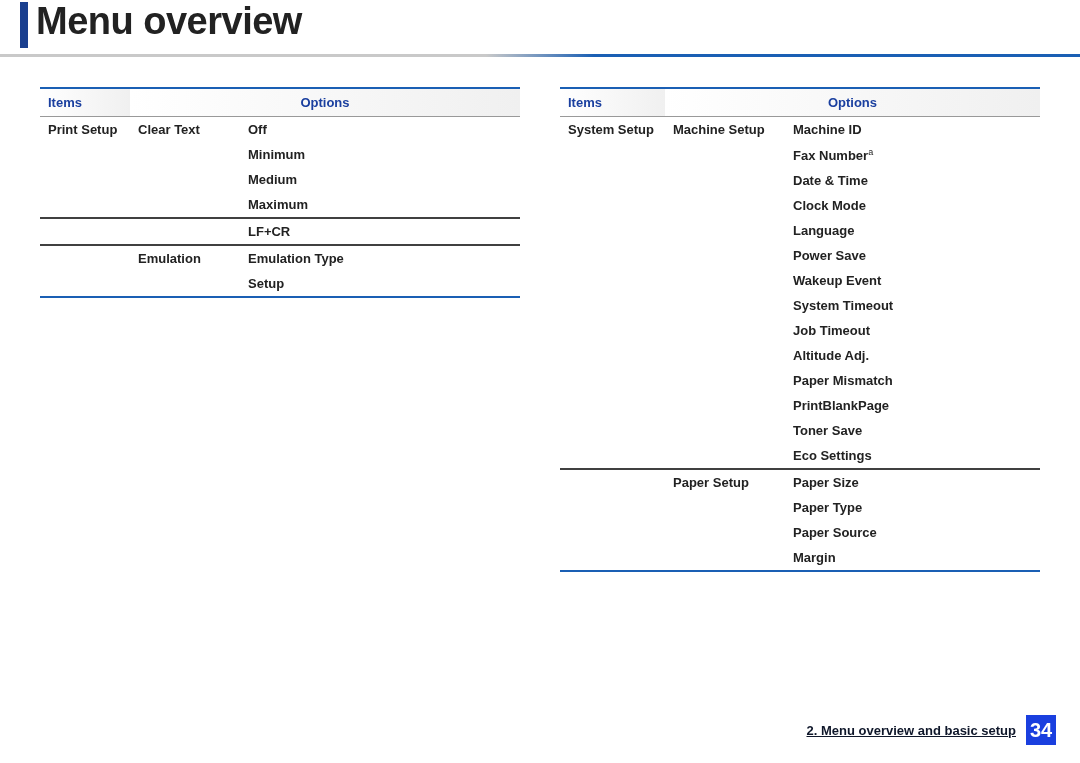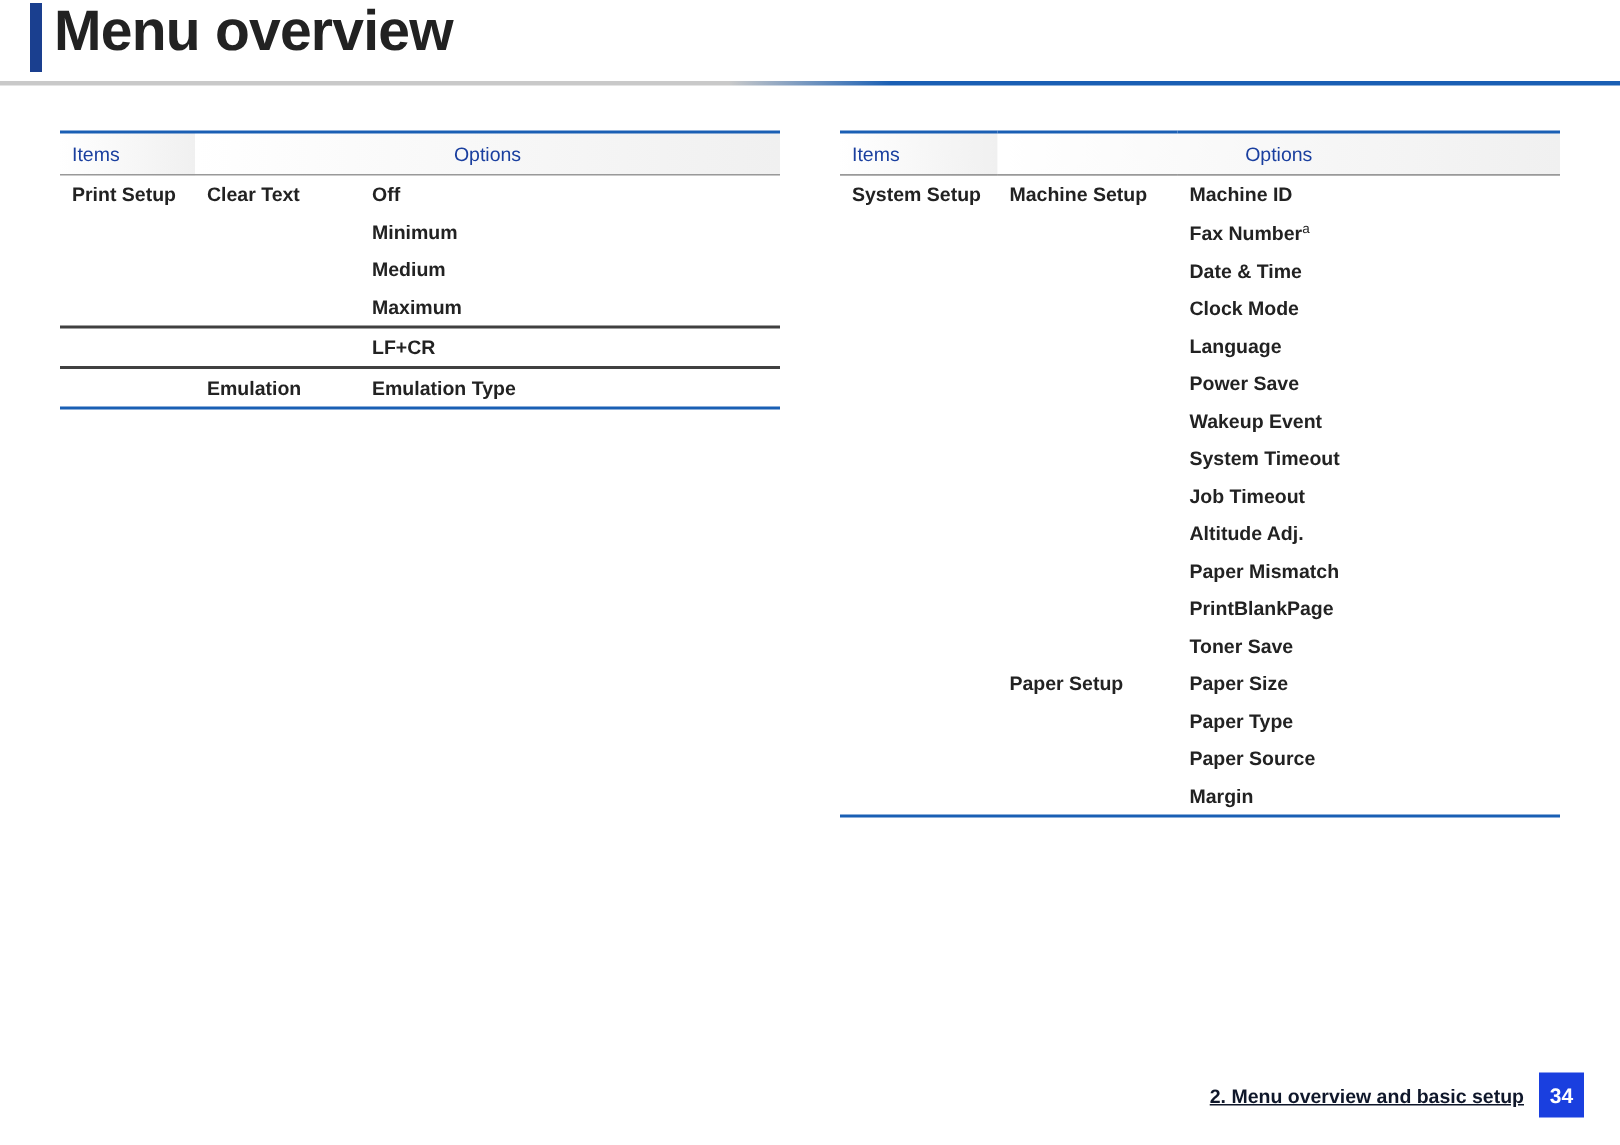--- a/index.html
+++ b/index.html
@@ -43,21 +43,21 @@
   .col {
     flex: 1;
   }
   table {
     width: 100%;
     border-collapse: collapse;
     font-size: 13px;
   }
   thead th {
     color: #1a3f9f;
-    font-weight: normal;
+    font-weight: bold;
     text-align: left;
     padding: 6px 8px;
     background: linear-gradient(to right, #fff, #f0f0f0);
     border-top: 2px solid #1a5fb4;
     border-bottom: 1px solid #999;
   }
   thead th.options-h {
     text-align: center;
   }
   td {
@@ -81,21 +81,21 @@
   .footer-text {
     color: #0f172a;
     font-weight: bold;
     font-size: 13px;
     text-decoration: underline;
   }
   .page-badge {
     background: #1a3fdf;
     color: #fff;
     font-weight: bold;
-    font-size: 14px;
+    font-size: 20px;
     width: 30px;
     height: 30px;
     display: flex;
     align-items: center;
     justify-content: center;
   }
 </style>
 </head>
 <body>
 
@@ -139,20 +139,25 @@
           <tr class="sep">
             <td></td>
             <td style="width: 110px;"></td>
             <td>LF+CR</td>
           </tr>
           <tr>
             <td></td>
             <td style="width: 110px;">Emulation</td>
             <td>Emulation Type</td>
           </tr>
+          <tr>
+            <td></td>
+            <td style="width: 110px;"></td>
+            <td>Setup</td>
+          </tr>
         </tbody>
     </table>
     <div class="table-bottom"></div>
   </div>
 
   <div class="col">
     <table>
       <thead>
         <tr>
           <th style="width:105px">Items</th>
@@ -218,20 +223,25 @@
           <tr>
             <td></td>
             <td style="width: 120px;"></td>
             <td>PrintBlankPage</td>
           </tr>
           <tr>
             <td></td>
             <td style="width: 120px;"></td>
             <td>Toner Save</td>
           </tr>
+          <tr class="sep">
+            <td></td>
+            <td style="width: 120px;"></td>
+            <td>Eco Settings</td>
+          </tr>
           <tr>
             <td></td>
             <td style="width: 120px;">Paper Setup</td>
             <td>Paper Size</td>
           </tr>
           <tr>
             <td></td>
             <td style="width: 120px;"></td>
             <td>Paper Type</td>
           </tr>

